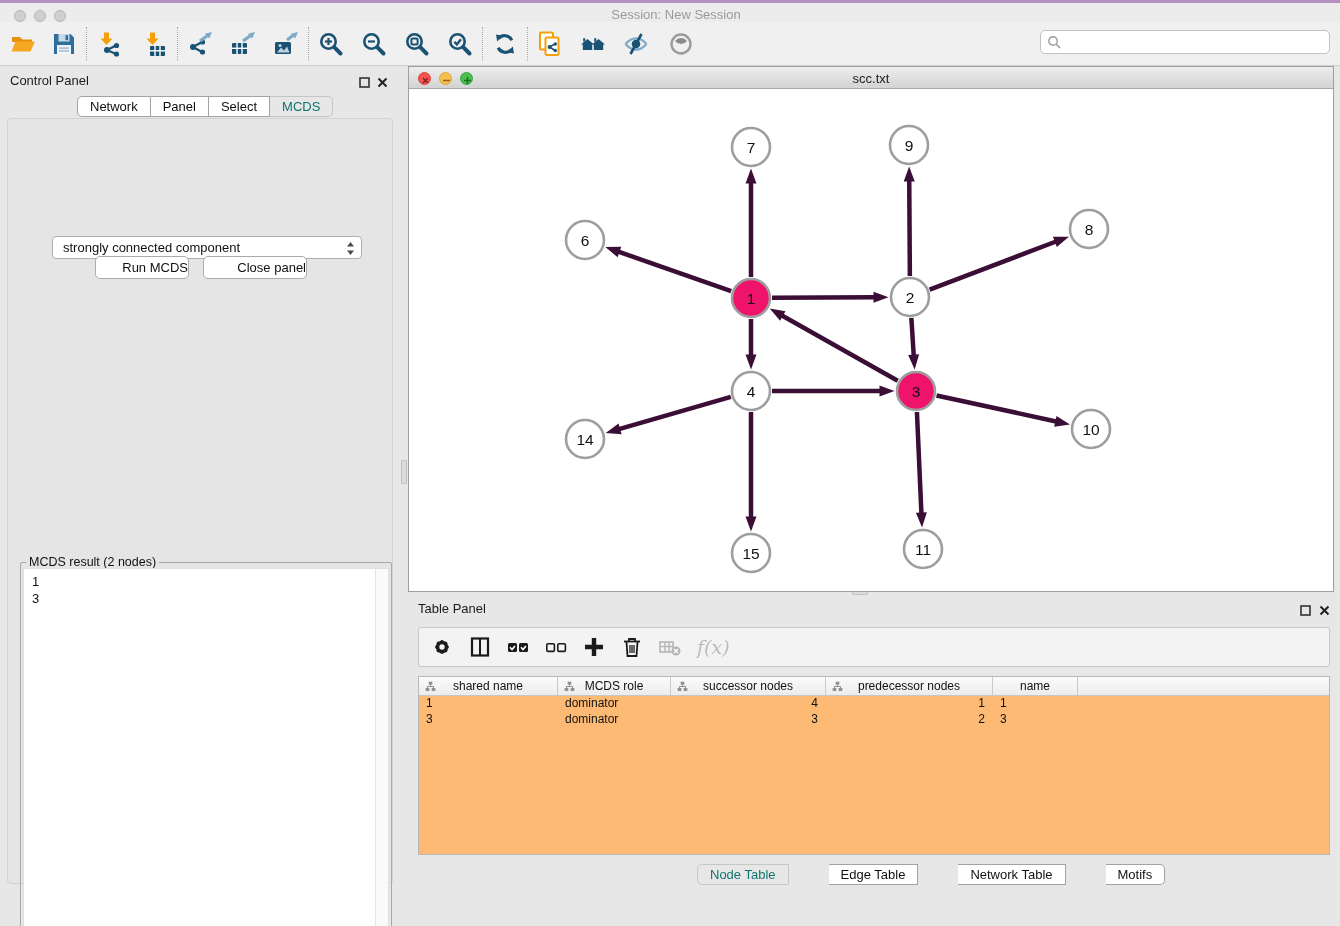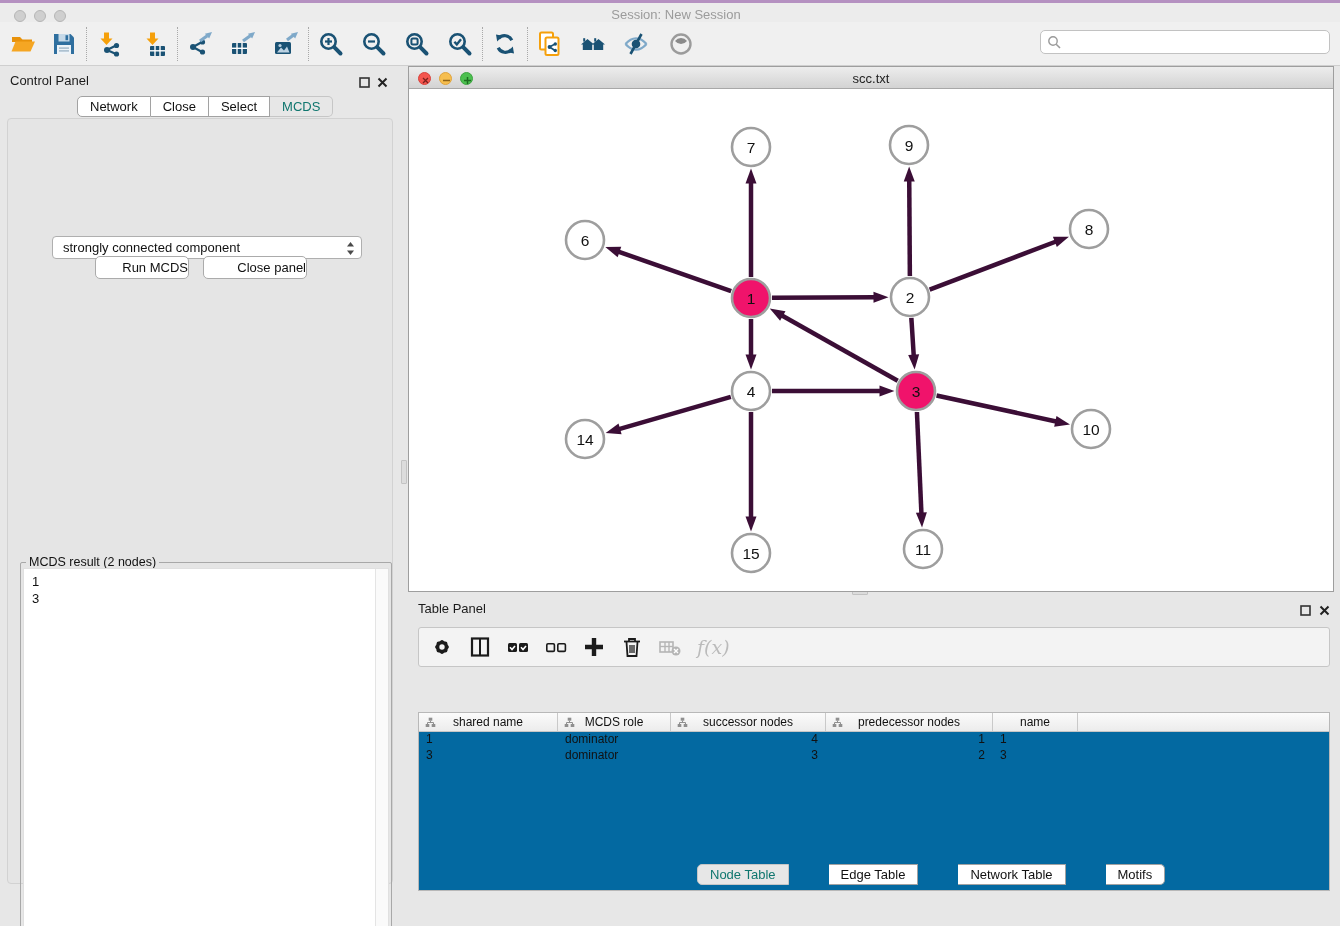--- a/index.html
+++ b/index.html
@@ -54,21 +54,21 @@
   
   .vsplit-handle { position:absolute; left:401px; top:460px; width:6px; height:24px; background:#DCDCDC; border:1px solid #C3C3C3; border-radius:1px; }
   .hsplit-handle { position:absolute; left:852px; top:589px; width:16px; height:6px; background:#DCDCDC; border:1px solid #C3C3C3; border-radius:1px; }
 
   
   .table-panel { position:absolute; left:408px; top:596px; width:932px; height:292px; background:#E7E7E7; }
   .tp-head { position:absolute; left:10px; top:5px; font-size:13px; color:#1b1b1b; }
   .tp-toolbar { position:absolute; left:10px; top:31px; width:912px; height:40px; background:#F3F3F3; border:1px solid #C6C6C6; border-radius:3px; display:flex; align-items:center; padding-left:10px; }
   .tp-toolbar .tbtn { margin-right:12px; }
   .fx { font-family:"DejaVu Serif", serif; font-style:italic; font-size:19px; color:#BBBBBB; margin-left:2px; }
-  .tp-table { position:absolute; left:10px; top:80px; width:912px; height:179px; background:#0369a1; border:1px solid #B8B8B8;margin-top:36px; }
+  .tp-table { position:absolute; left:10px; top:80px; width:912px; height:179px; background:#fdba74; border:1px solid #B8B8B8; }
   .thead { display:flex; height:19px; background:linear-gradient(#FBFBFB,#ECECEC); border-bottom:1px solid #C6C6C6; }
   .th { position:relative; display:flex; align-items:center; justify-content:center; font-size:12px; color:#111; border-right:1px solid #C9C9C9; }
   .th svg { position:absolute; left:6px; top:4px; }
   .trow { display:flex; height:16px; font-size:12px; color:#111; }
   .td { overflow:hidden; white-space:nowrap; }
   .al { text-align:left; padding-left:7px; }
   .ar { text-align:right; padding-right:8px; }
   .w0{width:139px}.w1{width:113px}.w2{width:155px}.w3{width:167px}.w4{width:85px}
   .tp-tabs { left:289px; top:268px; }
 
@@ -272,21 +272,21 @@
       <svg width="11" height="11" viewBox="0 0 11 11">
           <rect x="1" y="1" width="9" height="9" fill="none" stroke="#333" stroke-width="1.6"></rect>
         </svg></span>
     <span class="panel-ctl winctl" style="left:377px">
       <svg width="11" height="11" viewBox="0 0 11 11">
           <path d="M1.5 1.5l8 8M9.5 1.5l-8 8" stroke="#222" stroke-width="2"></path>
         </svg></span>
 
     <div class="segtabs cp-tabs">
       <span class="seg first">Network</span>
-      <span class="seg">Close</span>
+      <span class="seg">Panel</span>
       <span class="seg">Select</span>
       <span class="seg last sel">MCDS</span>
     </div>
 
     <div class="cp-content">
       <div class="dropdown">
         <span>strongly connected component</span>
         <svg width="11" height="17" viewBox="0 0 11 17">
           <path d="M2 6.5L5.5 2 9 6.5z" fill="#4A4A4A"></path>
             <path d="M2 10.5L5.5 15 9 10.5z" fill="#4A4A4A"></path>

